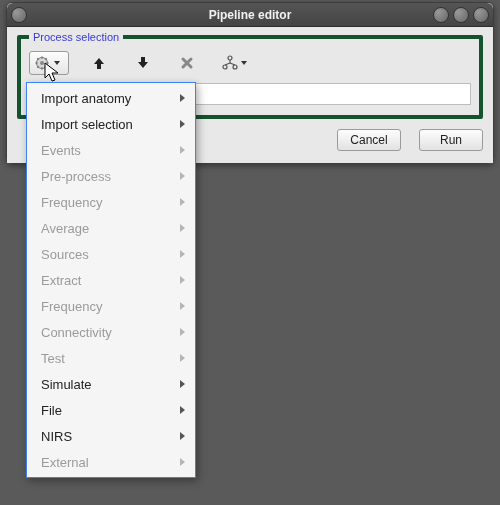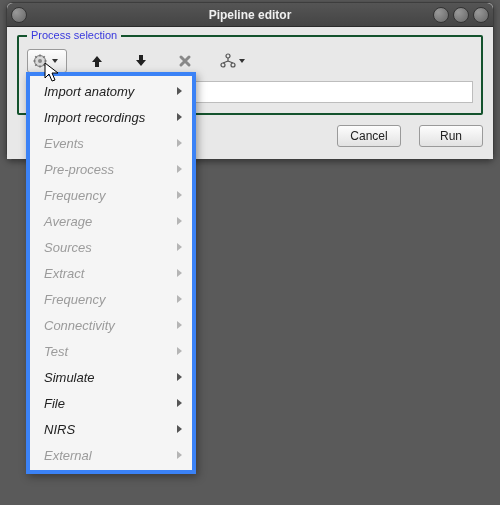--- a/index.html
+++ b/index.html
@@ -56,21 +56,21 @@
     width: 16px; height: 16px;
     border-radius: 50%;
     background: radial-gradient(circle at 30% 30%, #999, #666);
     border: 1px solid #333;
   }
   .window-body {
     padding: 8px 10px 12px 10px;
     background: #e8e8e8;
   }
   .fieldset {
-    border: 2px solid #14532d;
+    border: 4px solid #14532d;
     border-radius: 2px;
     padding: 8px 8px 10px 8px;
     position: relative;
   }
   .legend {
     position: absolute;
     top: -8px; left: 8px;
     background: #e8e8e8;
     padding: 0 4px;
     color: #3838dd;
@@ -125,27 +125,26 @@
     background: linear-gradient(#fdfdfd,#e2e2e2);
     border: 1px solid #9a9a9a;
     border-radius: 3px;
     font-size: 12px;
     color: #222;
   }
 
   
   .menu {
     position: absolute;
-    left: 26px; top: 72px;
+    left: 26px; top: 82px;
     width: 170px;
     background: #f5f5f5;
-    border: 4px solid #3b82f6;
+    border: 1px solid #3b82f6;
     box-shadow: 2px 3px 8px rgba(0,0,0,0.35);
     padding: 2px 0;
-    font-style: italic;
   }
   .menu-item {
     display: flex;
     align-items: center;
     justify-content: space-between;
     height: 26px;
     padding: 0 10px 0 14px;
     font-size: 13px;
     color: #222;
   }
@@ -251,21 +250,21 @@
       </div>
     </div>
   </div>
 
   <div class="menu" id="menu">
       <div class="menu-item">
         <span>Import anatomy</span>
         <span class="menu-arrow"></span>
       </div>
       <div class="menu-item">
-        <span>Import recordings</span>
+        <span>Import selection</span>
         <span class="menu-arrow"></span>
       </div>
       <div class="menu-item disabled">
         <span>Events</span>
         <span class="menu-arrow"></span>
       </div>
       <div class="menu-item disabled">
         <span>Pre-process</span>
         <span class="menu-arrow"></span>
       </div>

